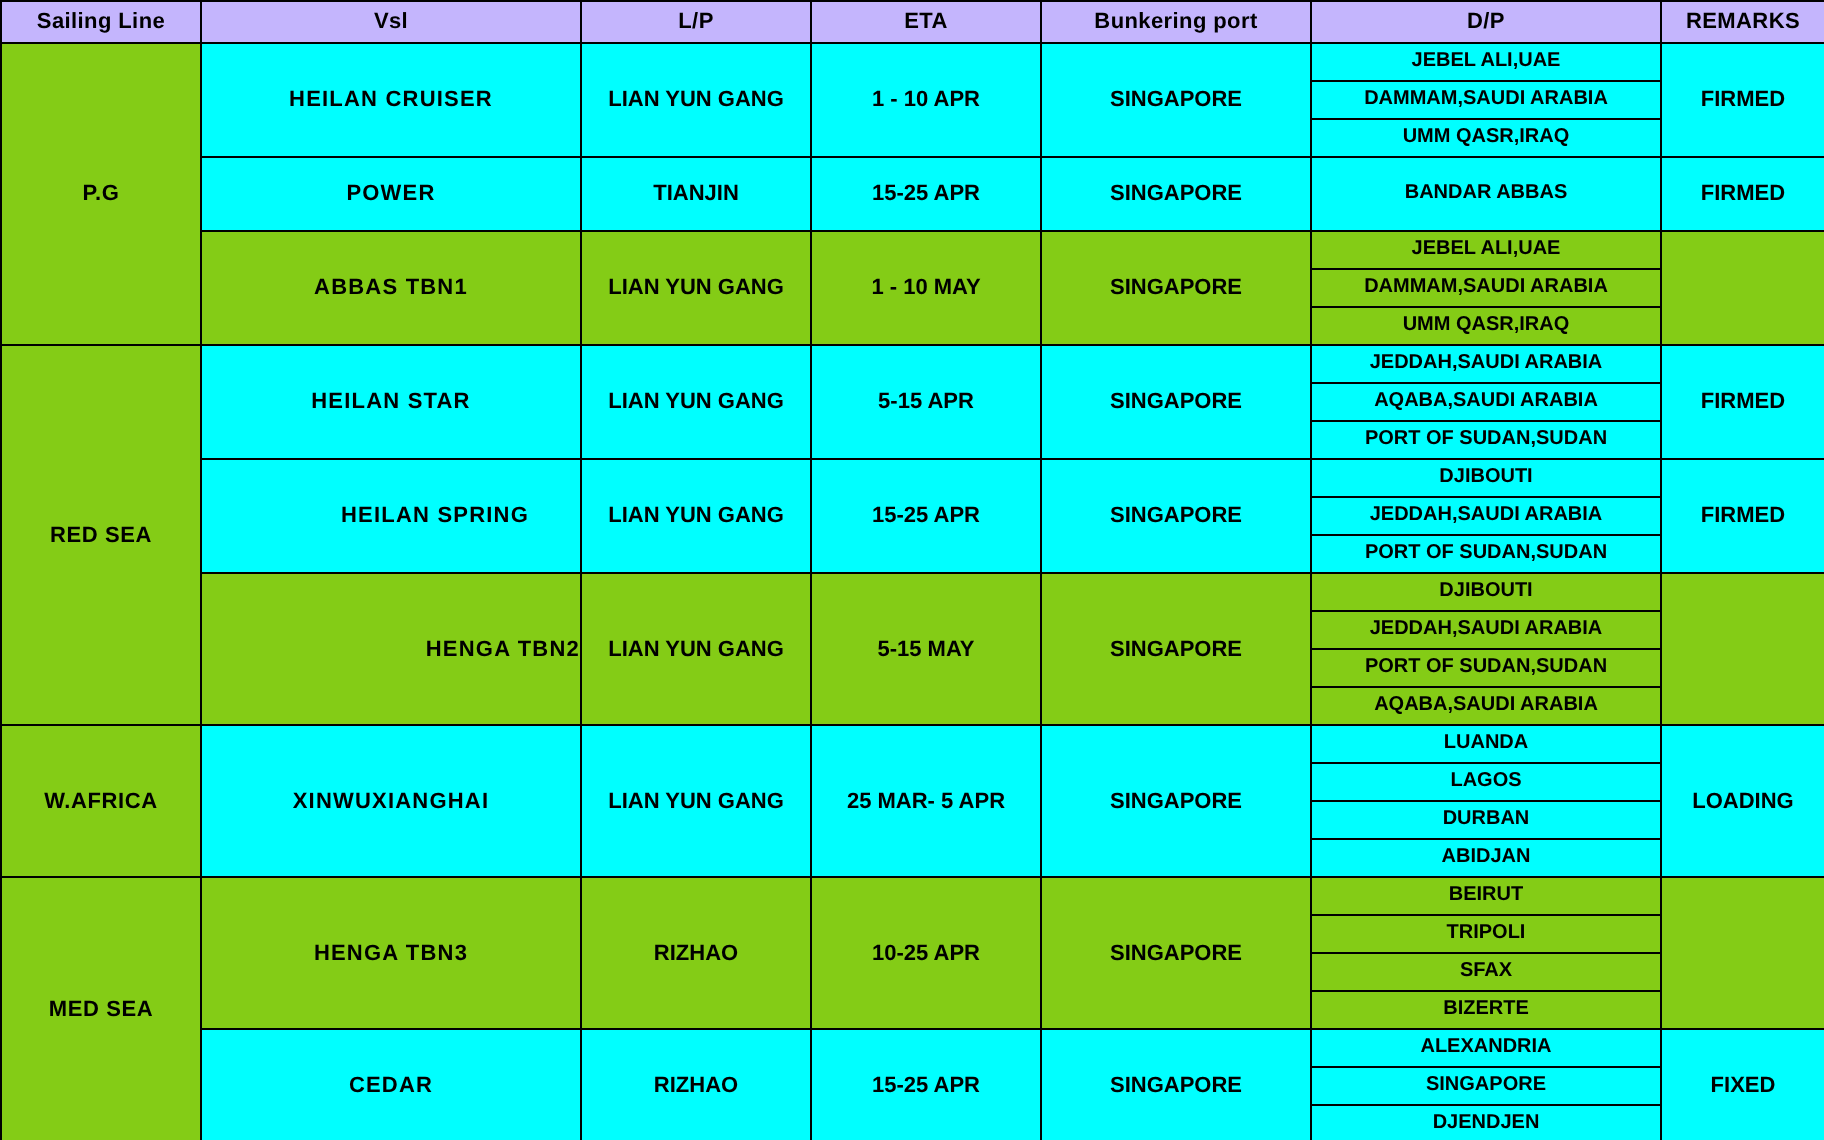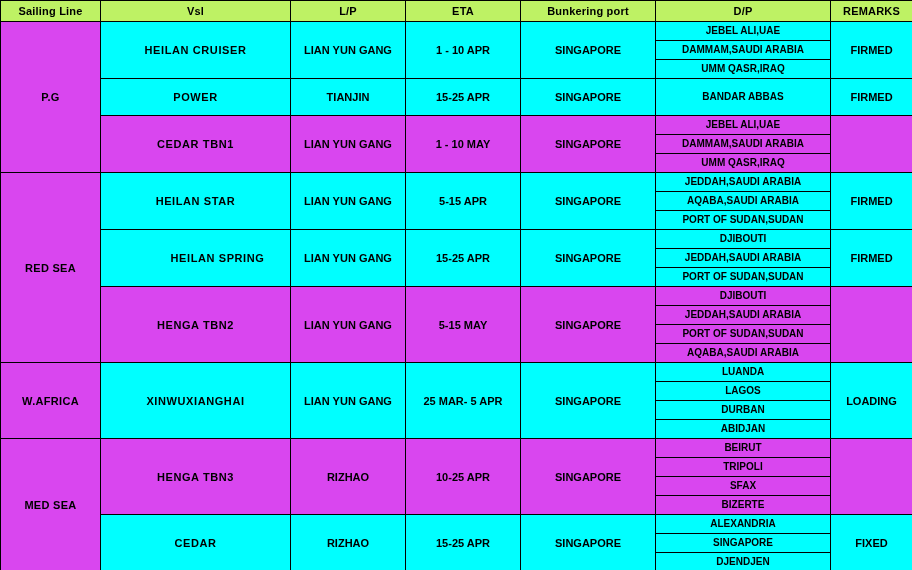--- a/index.html
+++ b/index.html
@@ -22,35 +22,35 @@
   table.schedule td {
     border: 1px solid #000000;
     font-size: 11px;
     font-weight: bold;
     text-align: center;
     vertical-align: middle;
     padding: 0;
     color: #000000;
   }
   thead th {
-    background: #bef264;
+    background: #c4b5fd;
     height: 20px;
     font-size: 12.5px;
     letter-spacing: 0.2px;
   }
   .col-line   { width: 100px; }
   .col-vsl    { width: 190px; }
   .col-lp     { width: 115px; }
   .col-eta    { width: 115px; }
   .col-bunker { width: 135px; }
   .col-dp     { width: 175px; }
   .col-rem    { width: 82px; }
 
   td.cyan { background: #00ffff; }
-  td.white { background: #d946ef; }
+  td.white { background: #84cc16; }
 
   td.line-cell {
     font-size: 12px;
     letter-spacing: 0.3px;
   }
   td.vsl-cell {
     font-size: 12px;
     letter-spacing: 0.6px;
   }
   td.eta-cell {
@@ -130,21 +130,21 @@
         <td class="eta-cell cyan">15-25 APR</td>
         <td class="bunker-cell cyan">SINGAPORE</td>
         <td class="dp-cell cyan">
           <span class="dp-list">
             <span class="dp-item">BANDAR ABBAS</span>
           </span>
         </td>
         <td class="rem-cell cyan">FIRMED</td>
       </tr>
       <tr>
-        <td class="vsl-cell white" style="height: 54px;">CEDAR TBN1</td>
+        <td class="vsl-cell white" style="height: 54px;">ABBAS TBN1</td>
         <td class="lp-cell white">LIAN YUN GANG</td>
         <td class="eta-cell white">1 - 10 MAY</td>
         <td class="bunker-cell white">SINGAPORE</td>
         <td class="dp-cell white">
           <span class="dp-list">
             <span class="dp-item">JEBEL ALI,UAE</span>
             <span class="dp-item">DAMMAM,SAUDI ARABIA</span>
             <span class="dp-item">UMM QASR,IRAQ</span>
           </span>
         </td>
@@ -173,21 +173,21 @@
         <td class="dp-cell cyan">
           <span class="dp-list">
             <span class="dp-item">DJIBOUTI</span>
             <span class="dp-item">JEDDAH,SAUDI ARABIA</span>
             <span class="dp-item">PORT OF SUDAN,SUDAN</span>
           </span>
         </td>
         <td class="rem-cell cyan">FIRMED</td>
       </tr>
       <tr>
-        <td class="vsl-cell white" style="height: 72px;">HENGA TBN2</td>
+        <td class="vsl-cell white" style="height: 72px; text-align: right;">HENGA TBN2</td>
         <td class="lp-cell white">LIAN YUN GANG</td>
         <td class="eta-cell white">5-15 MAY</td>
         <td class="bunker-cell white">SINGAPORE</td>
         <td class="dp-cell white">
           <span class="dp-list">
             <span class="dp-item">DJIBOUTI</span>
             <span class="dp-item">JEDDAH,SAUDI ARABIA</span>
             <span class="dp-item">PORT OF SUDAN,SUDAN</span>
             <span class="dp-item">AQABA,SAUDI ARABIA</span>
           </span>

